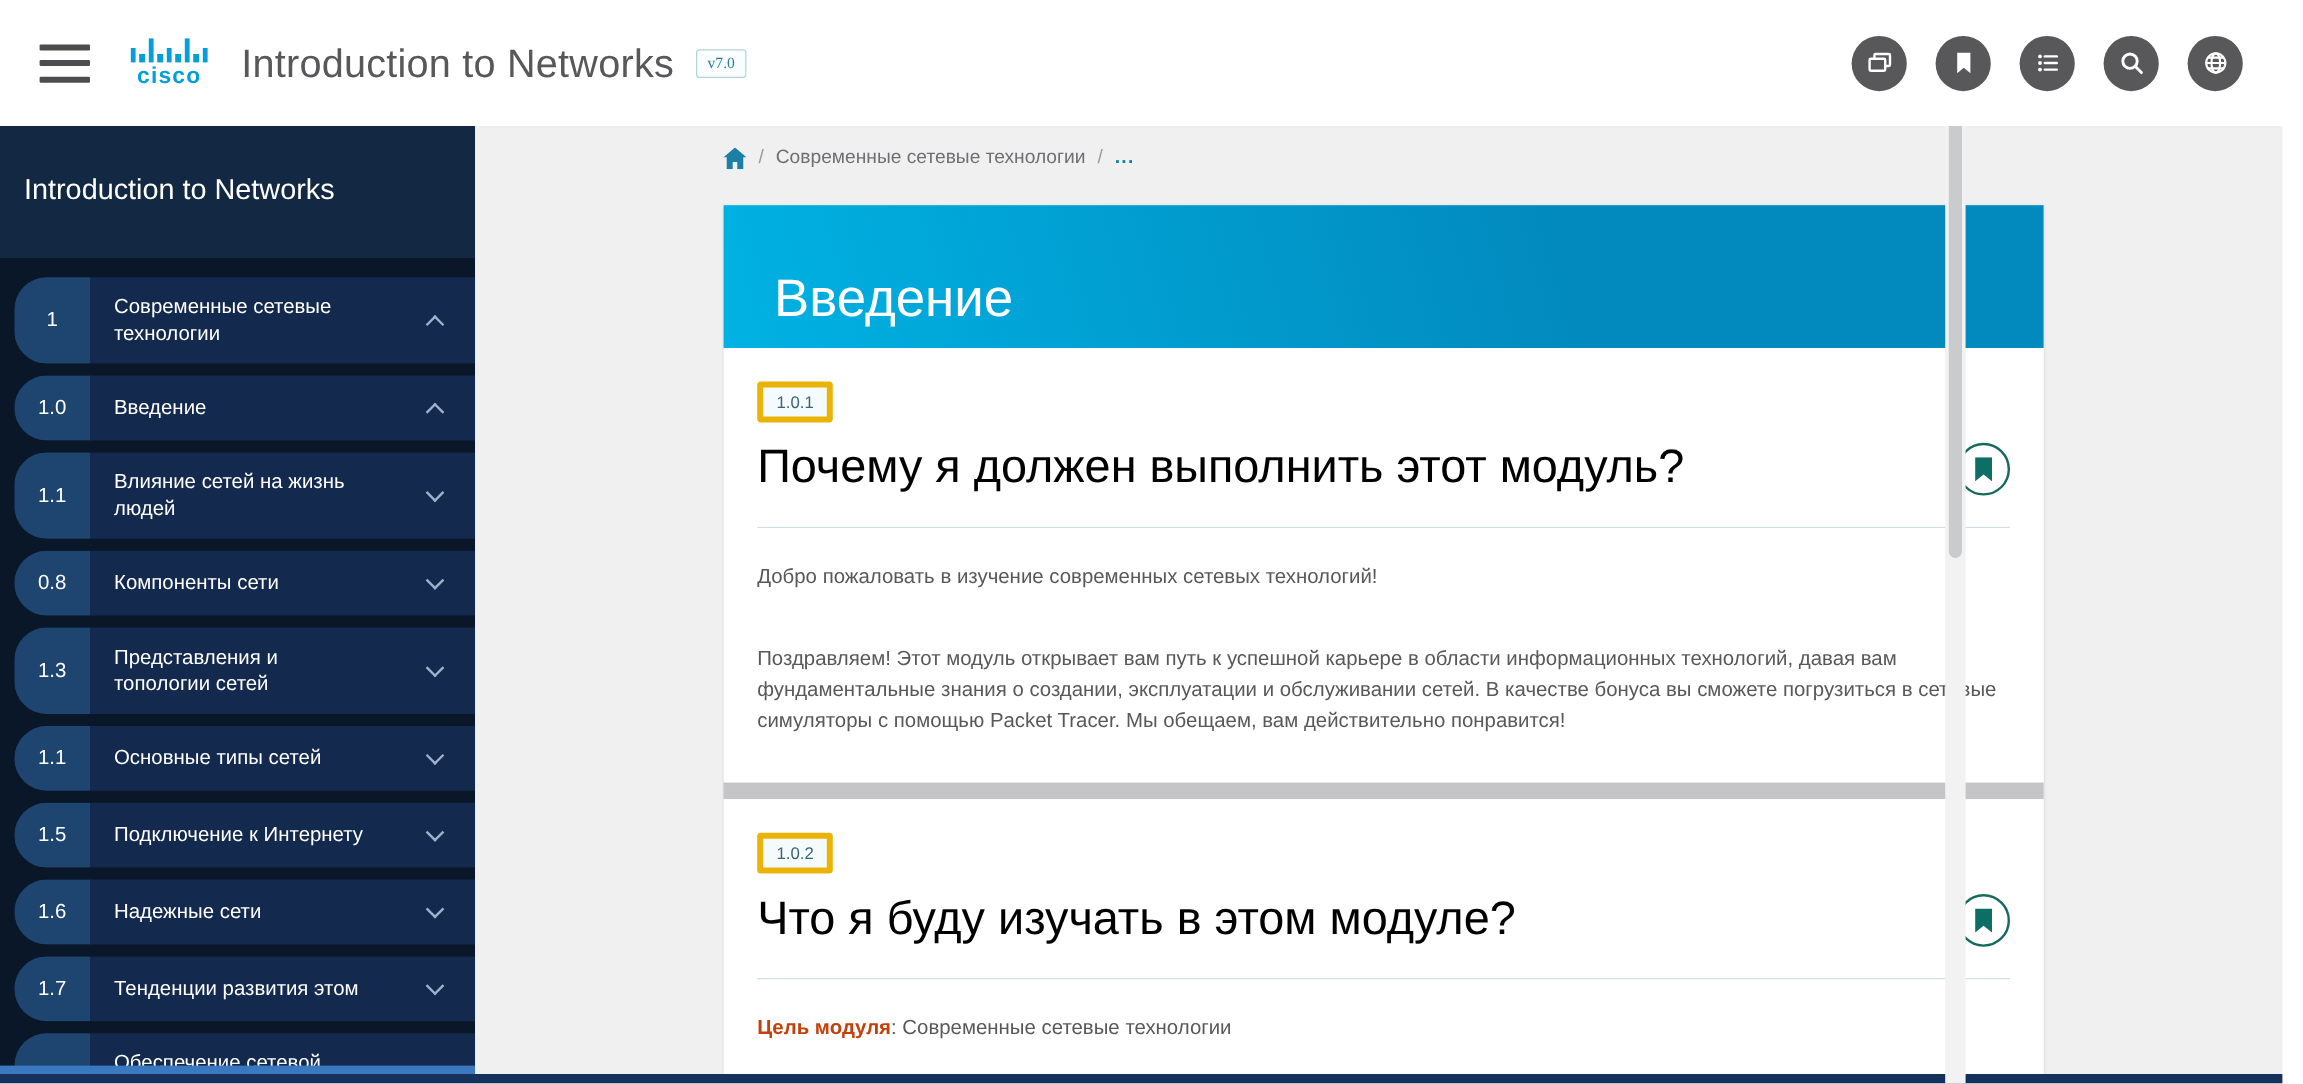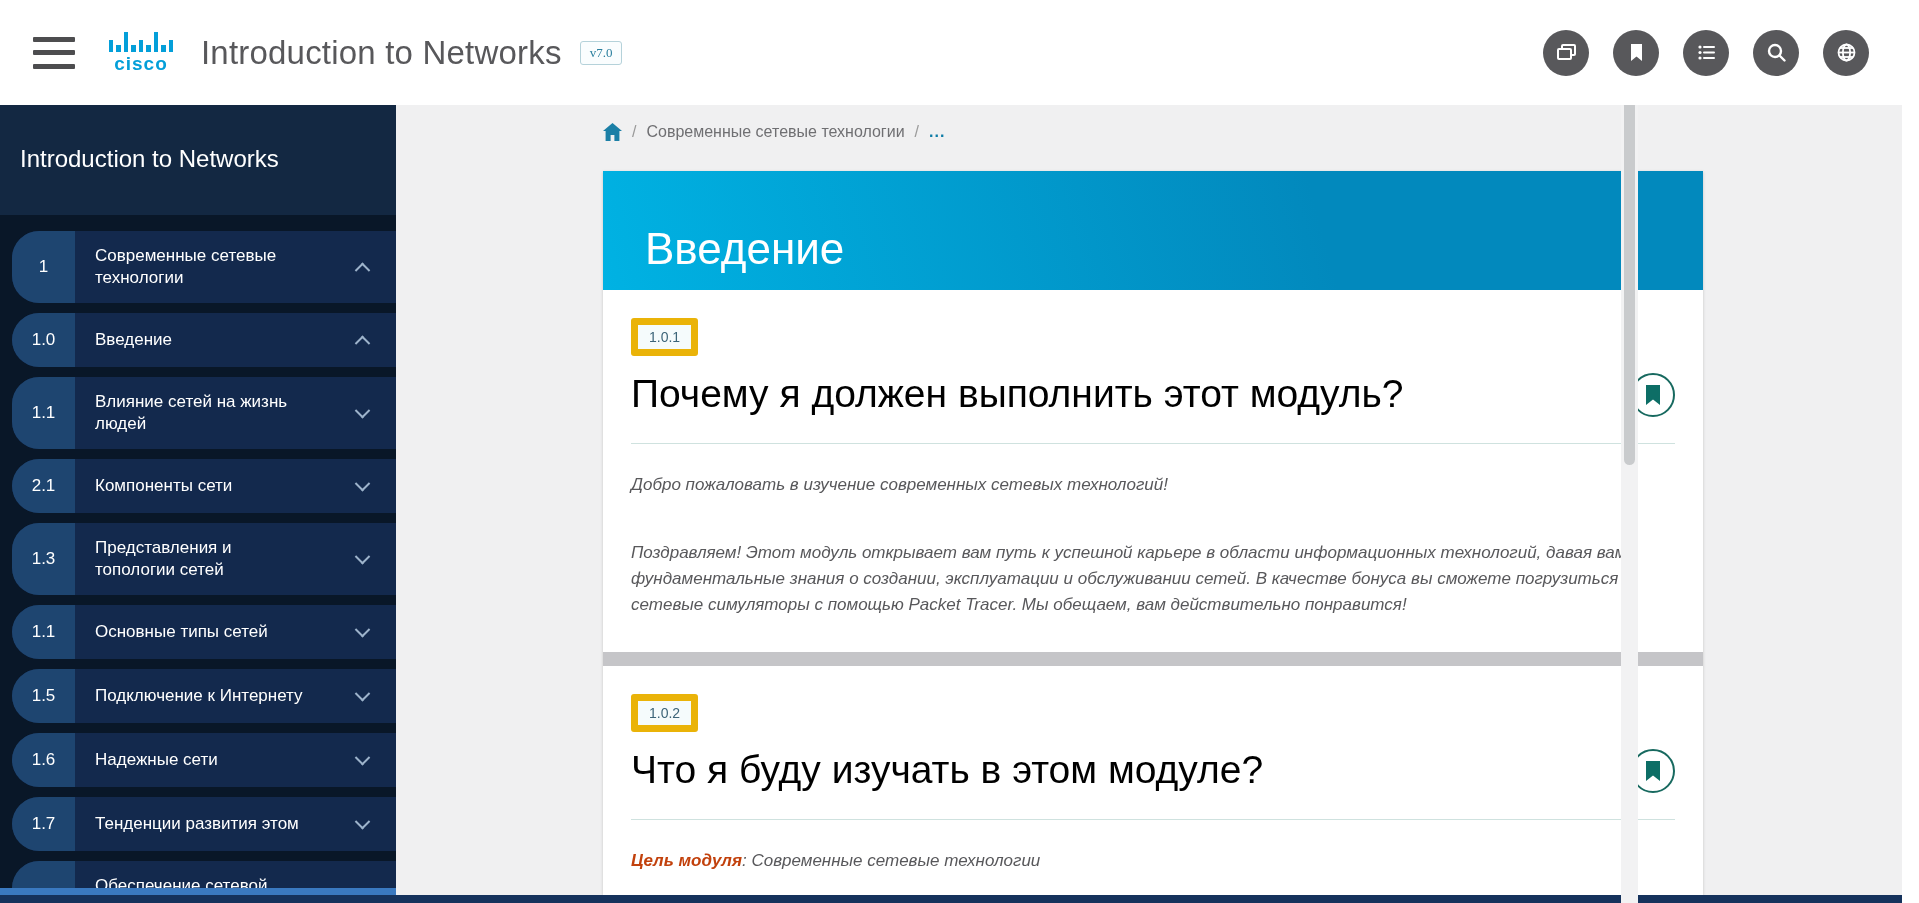--- a/index.html
+++ b/index.html
@@ -63,30 +63,30 @@
   .card { position:absolute; left:207px; top:66px; width:1100px; height:724px;
     display:flex; flex-direction:column; box-shadow:0 1px 3px rgba(0,0,0,.18); }
   .banner { height:119px; background:linear-gradient(75deg,#00b2e3 0%,#0289bd 65%);
     display:flex; align-items:flex-end; padding:0 0 16px 42px; }
   .banner-title { color:#fff; font-size:44px; font-weight:400; }
   .section { background:#fff; padding:28px 28px 0 28px; position:relative; }
   .section-1 { height:362px; }
   .section-gap { height:14px; background:#c5c5c8; }
   .section-2 { flex:1; }
   .sec-badge { display:inline-block; font-size:14px; color:#3c6478; background:#f5fbfc;
-    border:7px solid #eab308; border-radius:3px; padding:4px 11px; }
+    border:5px solid #eab308; border-radius:3px; padding:4px 11px; }
   .sec-head-row { display:flex; align-items:flex-start; justify-content:space-between;
     margin-top:17px; }
   .sec-heading { font-size:39px; color:#000000; font-weight:400; line-height:1.1; }
   .bm-btn { width:44px; height:44px; border-radius:50%; border:2px solid #17695f;
     background:#fff; display:flex; align-items:center; justify-content:center;
     cursor:pointer; flex:0 0 44px; margin-left:20px; }
   .bm-btn svg { width:16px; height:20px; }
   .sec-rule { border:none; border-top:1px solid #cfe2df; margin-top:26px; }
-  .sec-body { margin-top:28px; font-size:17px; color:#58585b; line-height:26px;font-style:italic; }
+  .sec-body { margin-top:28px; font-size:17px; color:#58585b; line-height:26px; }
   .sec-body p + p { margin-top:42px; }
   .goal b { color:#c2410c; }
 
   .bottom-bar { position:absolute; left:0; bottom:0; width:1902px; height:8px; background:#15325c; }
 </style>
 </head>
 <body>
 
 <div class="page">
 
@@ -176,21 +176,21 @@
 
     <div class="nav-item">
       <div class="num">1.1</div>
       <div class="lbl">Влияние сетей на жизнь людей</div>
       <div class="chev-wrap">
         <span class="chev down"></span>
       </div>
     </div>
 
     <div class="nav-item">
-      <div class="num">2.1</div>
+      <div class="num">0.8</div>
       <div class="lbl">Компоненты сети</div>
       <div class="chev-wrap">
         <span class="chev down"></span>
       </div>
     </div>
 
     <div class="nav-item">
       <div class="num">1.3</div>
       <div class="lbl">Представления и топологии сетей</div>
       <div class="chev-wrap">

